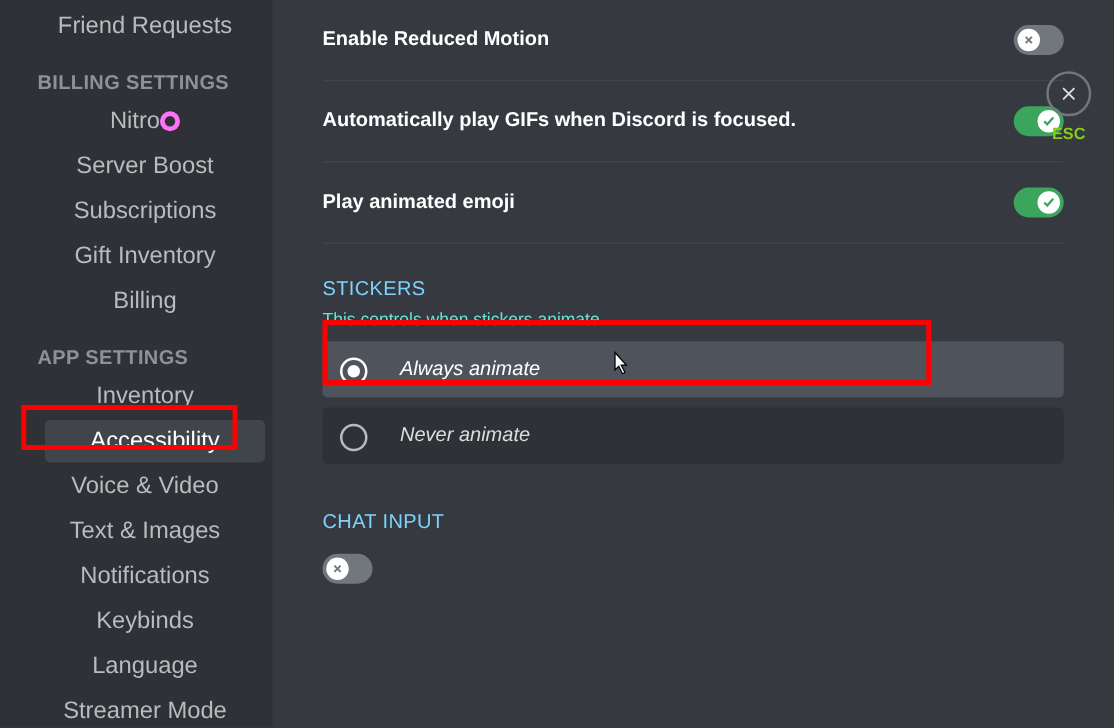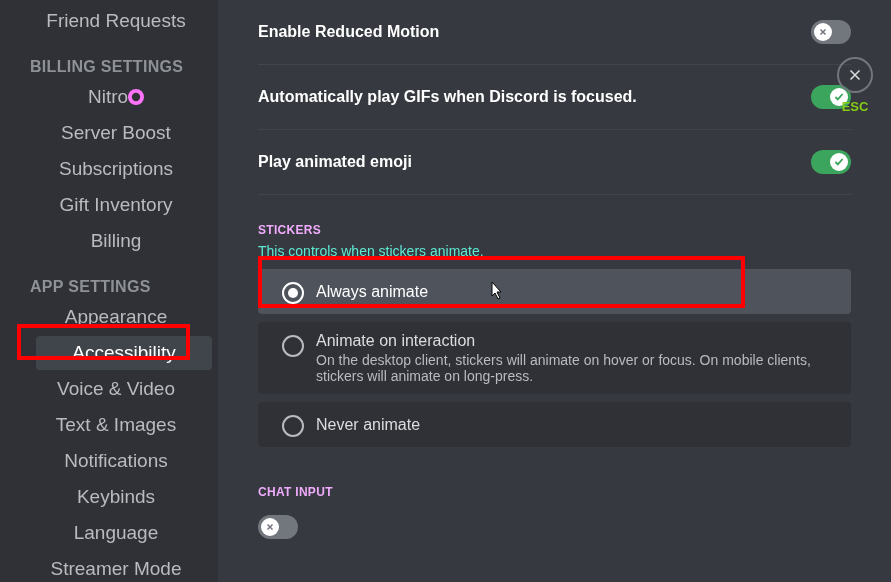--- a/index.html
+++ b/index.html
@@ -88,42 +88,43 @@
     top: 3px;
     display: flex;
     align-items: center;
     justify-content: center;
   }
   .toggle.on .toggle-knob { right: 3px; }
   .toggle.off .toggle-knob { left: 3px; }
   .toggle.on .toggle-knob svg { width: 12px; height: 12px; }
   .toggle.off .toggle-knob svg { width: 10px; height: 10px; }
   .section-header {
-    color: #f0abfc;
-    font-size: 12px;
-    font-weight: 700;
+    color: #7dd3fc;
+    font-size: 16px;
+    font-weight: 400;
     letter-spacing: 0.3px;
     margin-top: 28px;
     margin-bottom: 6px;
   }
   .section-desc {
     color: #5eead4;
     font-size: 14px;
     margin-bottom: 10px;
   }
   .radio-group { }
   .radio-option {
     background: #2f3136;
     border-radius: 4px;
-    padding: 10px 24px;
+    padding: 10px 14px;
     margin-bottom: 8px;
     display: flex;
     align-items: center;
-    gap: 12px;
+    gap: 26px;
     cursor: pointer;
+    font-style: italic;
   }
   .radio-option.selected {
     background: #4f545c;
   }
   .radio-circle {
     width: 22px;
     height: 22px;
     border: 2px solid #b9bbbe;
     border-radius: 50%;
     flex-shrink: 0;
@@ -228,21 +229,21 @@
     <div class="sidebar-item">
       <span>Gift Inventory</span>
     </div>
     <div class="sidebar-item">
       <span>Billing</span>
     </div>
 
     <div class="sidebar-header">APP SETTINGS</div>
 
     <div class="sidebar-item">
-      <span>Appearance</span>
+      <span>Inventory</span>
     </div>
     <div class="sidebar-item selected">
       <span>Accessibility</span>
     </div>
     <div class="sidebar-item">
       <span>Voice &amp; Video</span>
     </div>
     <div class="sidebar-item">
       <span>Text &amp; Images</span>
     </div>
@@ -299,27 +300,20 @@
     </div>
 
     <div class="section-header">STICKERS</div>
     <div class="section-desc">This controls when stickers animate.</div>
 
     <div class="radio-group">
       <div class="radio-option selected">
         <div class="radio-circle"></div>
         <div class="radio-body">
           <div class="radio-title">Always animate</div>
-        </div>
-      </div>
-      <div class="radio-option">
-        <div class="radio-circle"></div>
-        <div class="radio-body">
-          <div class="radio-title">Animate on interaction</div>
-          <div class="radio-desc">On the desktop client, stickers will animate on hover or focus. On mobile clients, stickers will animate on long-press.</div>
         </div>
       </div>
       <div class="radio-option">
         <div class="radio-circle"></div>
         <div class="radio-body">
           <div class="radio-title">Never animate</div>
         </div>
       </div>
     </div>
 

